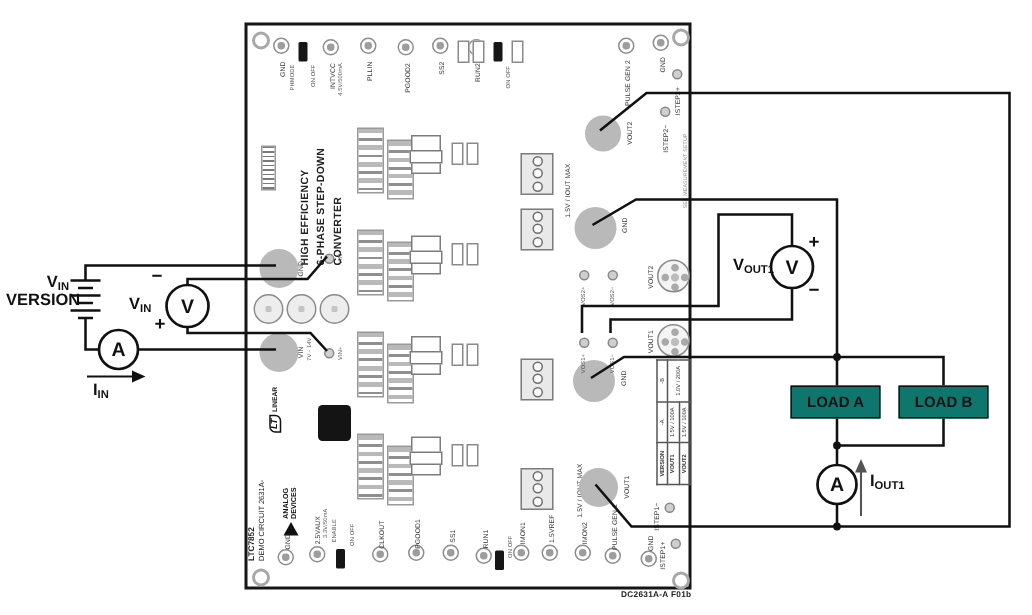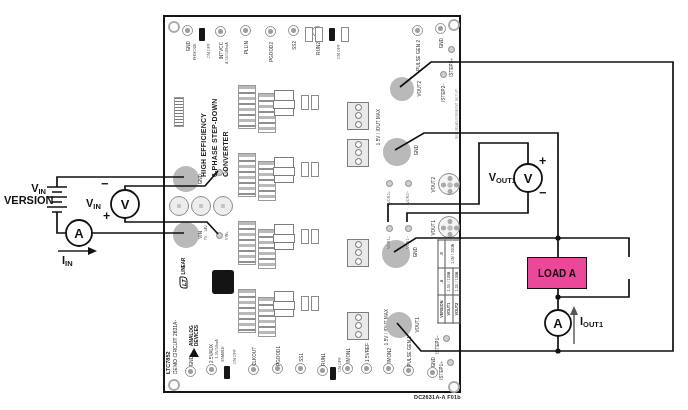--- a/index.html
+++ b/index.html
@@ -44,21 +44,21 @@
   .ltname{font-size:4.5px;font-weight:700;color:#111;}
   .vtabwrap{position:absolute;left:242px;top:253px;width:84px;height:23px;transform:rotate(-90deg);}
   .vtab{border-collapse:collapse;width:84px;height:23px;table-layout:fixed;}
   .vtab td,.vtab th{border:.6px solid #555;font-size:3.8px;font-weight:400;text-align:center;padding:0;white-space:nowrap;color:#333;}
   .vtab th{font-weight:700;}
   
   svg.wires{position:absolute;left:0;top:0;z-index:4;}
   .lbl{position:absolute;z-index:6;font-weight:700;font-size:11px;color:#111;white-space:nowrap;}
   .lbl .subc{font-size:7.5px;vertical-align:-2px;}
   .sign{position:absolute;z-index:6;font-weight:700;font-size:12.5px;color:#111;}
-  .load{position:absolute;z-index:6;width:60px;height:32px;border:1.8px solid #111;background:#ec4899;
+  .load{position:absolute;z-index:6;width:60px;height:22px;border:1.8px solid #111;background:#0f766e;
         display:flex;align-items:center;justify-content:center;font-size:10px;font-weight:700;color:#111;}
   .caption{position:absolute;z-index:6;font-size:5.5px;font-weight:700;color:#222;letter-spacing:.2px;}
 </style>
 </head>
 <body>
 
 <div id="canvas">
 
   <div class="board">
 
@@ -317,15 +317,16 @@
   <div class="lbl" style="left:478px;top:171px;width:38px;text-align:right;">
     <span class="mainc">V</span><span class="subc">OUT1</span>
   </div>
   <span class="sign" style="left:539px;top:154px;">+</span>
   <span class="sign" style="left:539px;top:186px;">−</span>
   <div class="lbl" style="left:580px;top:315px;">
     <span class="mainc">I</span><span class="subc">OUT1</span>
   </div>
 
   <div class="load" style="left:527px;top:257px;">LOAD A</div>
+  <div class="load" style="left:599px;top:257px;">LOAD B</div>
 
   <span class="caption" style="left:414px;top:394px;">DC2631A-A F01b</span>
 </div>
 
 </body></html>

